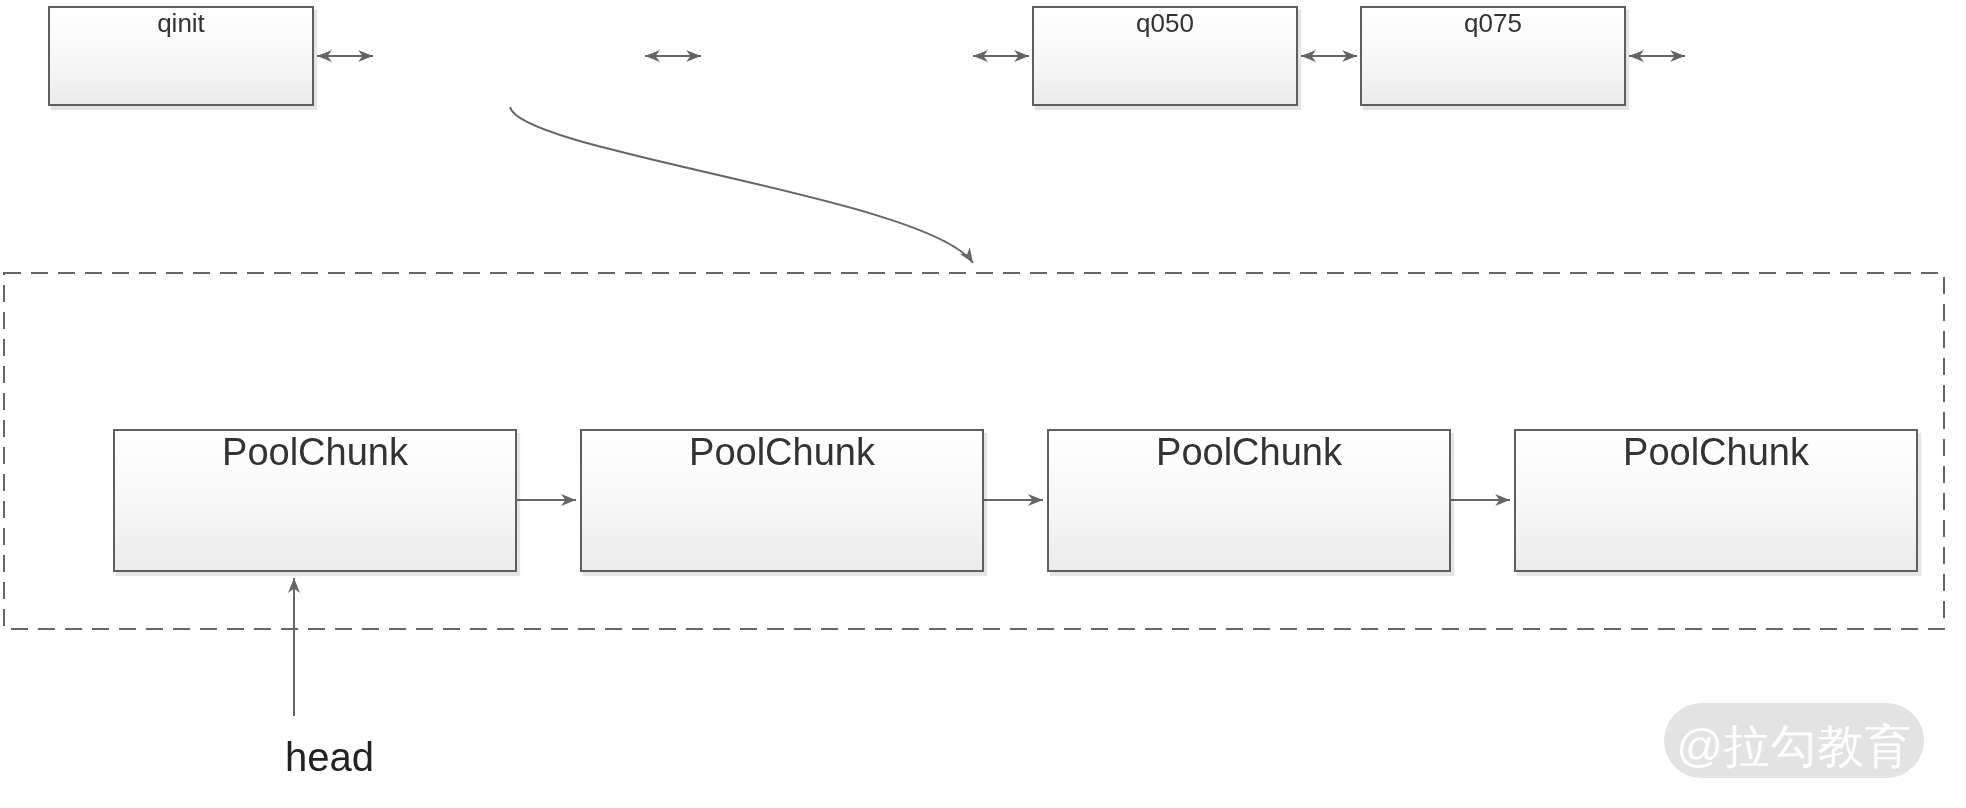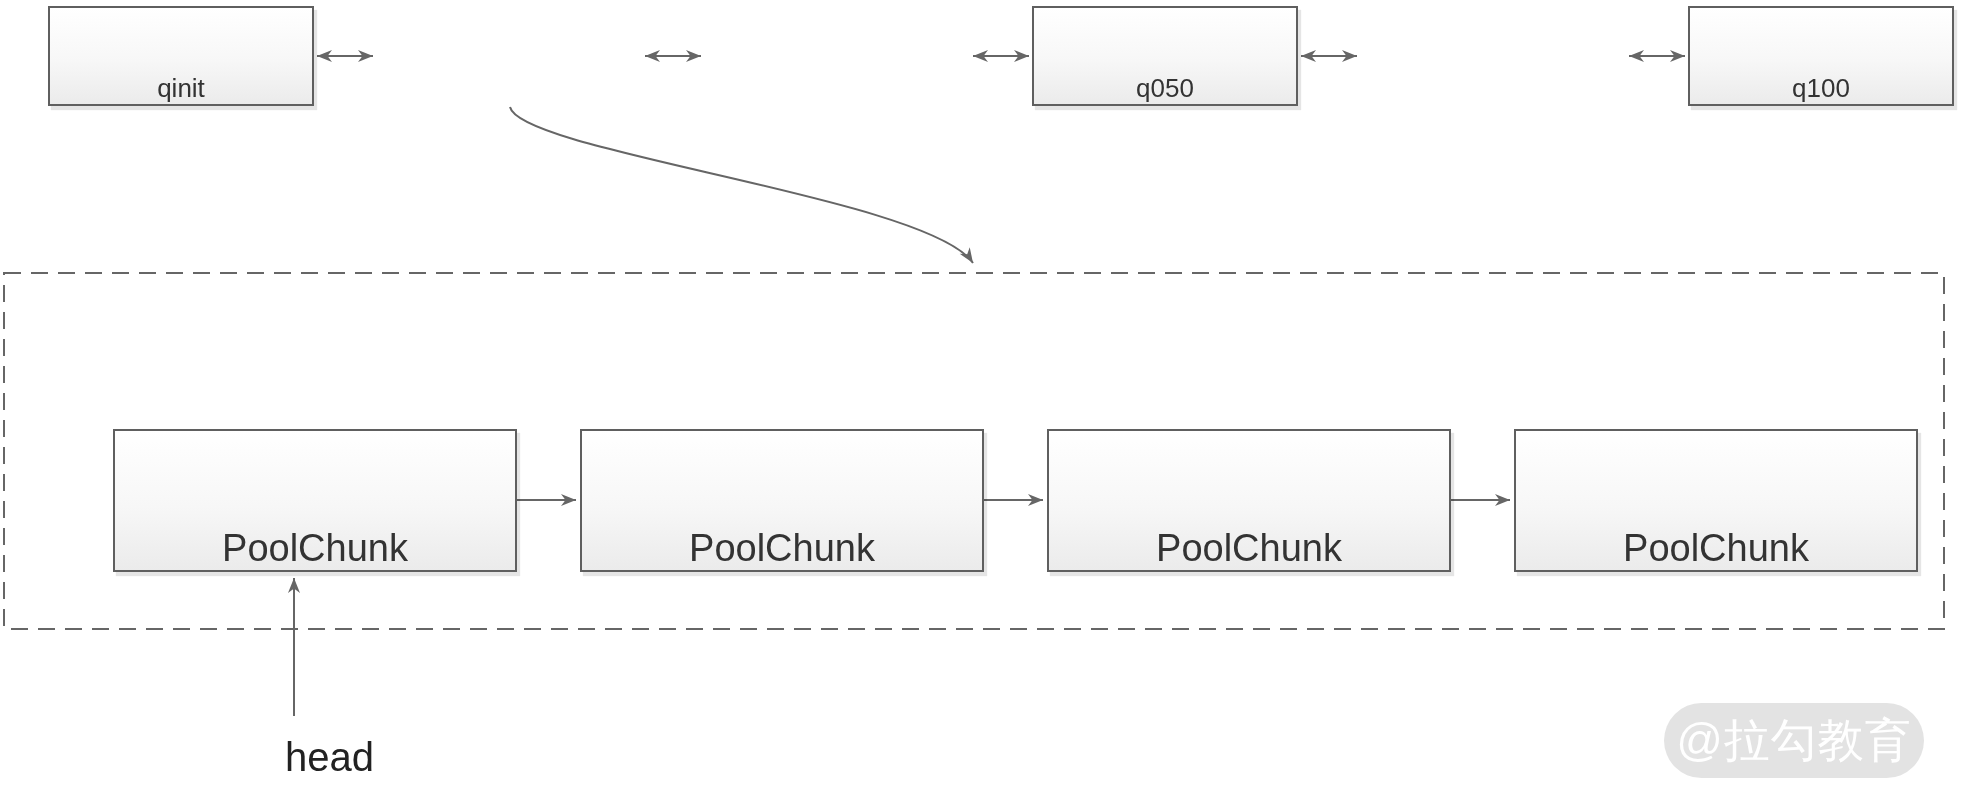--- a/index.html
+++ b/index.html
@@ -17,21 +17,21 @@
     left: 0; top: 0;
     width: 1966px; height: 808px;
   }
   .node {
     position: absolute;
     box-sizing: border-box;
     border: 2px solid #5f5f5f;
     background: linear-gradient(180deg, #ffffff 0%, #f7f7f7 55%, #ebebeb 100%);
     box-shadow: 3px 4px 1px rgba(0,0,0,0.10);
     display: flex;
-    align-items: flex-end;
+    align-items: flex-start;
     justify-content: center;
     text-align: center;
   }
   .node span { display: block; }
   .queue-node {
     top: 6px;
     width: 266px;
     height: 100px;
     font-size: 26px;
   }
@@ -54,21 +54,21 @@
     font-size: 40px;
     color: #222222;
   }
   .watermark {
     position: absolute;
     left: 1664px; top: 703px;
     width: 260px; height: 75px;
     border-radius: 38px;
     background: #e3e3e3;
     display: flex;
-    align-items: center;
+    align-items: flex-end;
     justify-content: center;
     font-size: 46px;
     color: #ffffff;
     letter-spacing: 1px;
   }
 </style>
 </head>
 <body>
 
 <div class="canvas">
@@ -96,22 +96,22 @@
 
     <line x1="294" y1="716" x2="294" y2="578" stroke="#666666" stroke-width="2" marker-end="url(#arrowhead)"></line>
   </svg>
 
   <div class="node queue-node" style="left:48px">
     <span>qinit</span>
   </div>
   <div class="node queue-node" style="left:1032px">
     <span>q050</span>
   </div>
-  <div class="node queue-node" style="left:1688px">
-    <span>q100</span>
+  <div class="node queue-node" style="left:1360px">
+    <span>q075</span>
   </div>
 
 
   <div class="node chunk-node" style="left:113px">
     <span>PoolChunk</span>
   </div>
   <div class="node chunk-node" style="left:580px">
     <span>PoolChunk</span>
   </div>
   <div class="node chunk-node" style="left:1047px">

